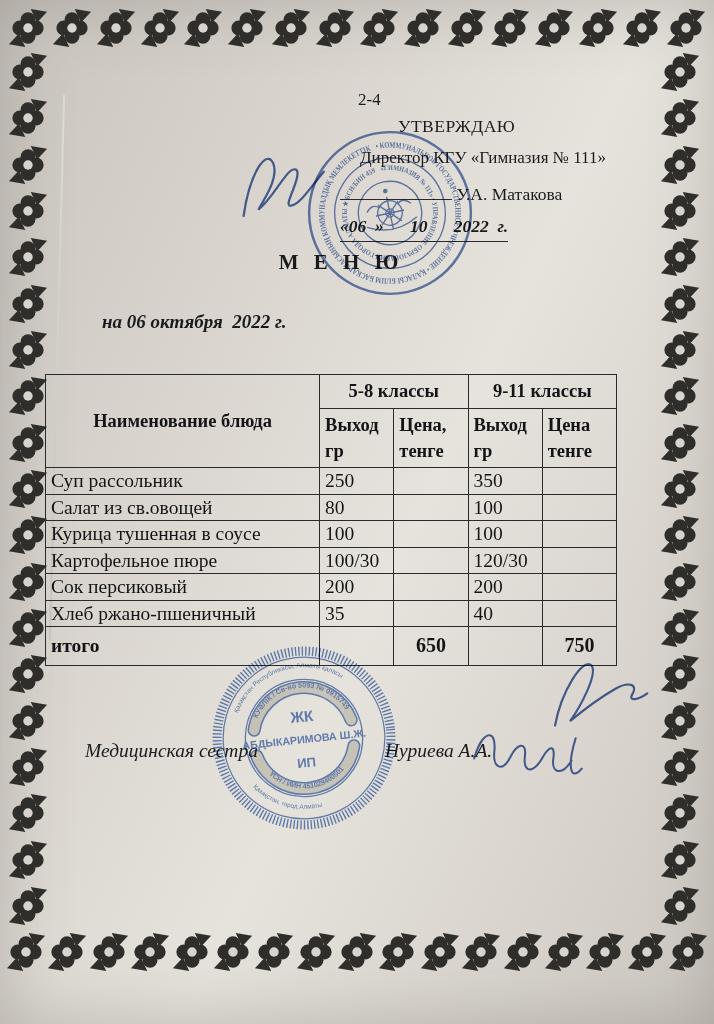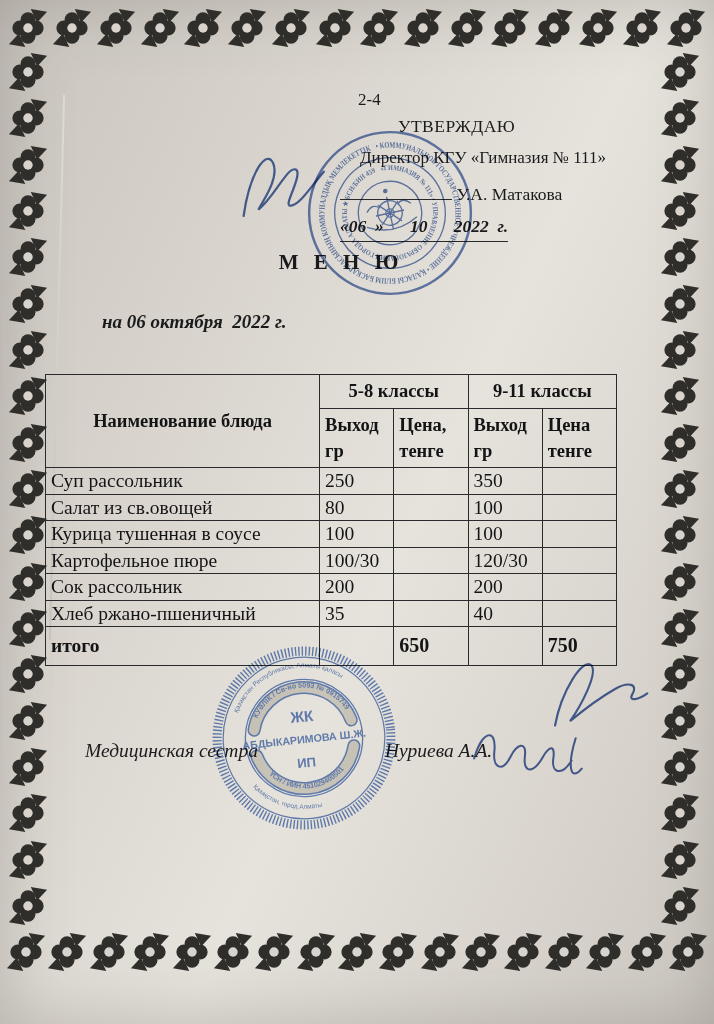--- a/index.html
+++ b/index.html
@@ -39,21 +39,21 @@
   table.menu{position:absolute;left:45px;top:374px;width:572px;border-collapse:collapse;
     font-size:19.5px;color:#141416;z-index:2;}
   table.menu th,table.menu td{border:1.7px solid #2a2a2c;padding:0 5px;vertical-align:middle;}
   table.menu thead th{font-size:18.5px;font-weight:bold;}
   th.name-col{width:48%;}
   .grp{height:33px;text-align:center;}
   .sub{height:58px;text-align:left;vertical-align:top;padding-top:4px;line-height:26px;width:13%;}
   tbody td{border-top:none;border-bottom:none;line-height:25.5px;}
   tbody td.num{text-align:left;}
   tr.total-row td{border-top:1.7px solid #2a2a2c;height:38px;font-weight:bold;}
-  tr.total-row td.num{font-size:20px;}
+  tr.total-row td.num{text-align:center;font-size:20px;}
   
   .sig-row{position:absolute;display:flex;font-style:italic;font-size:19.5px;z-index:2;}
   #sig-row-1{left:88px;top:701px;}
   #sig-row-1 .role{width:284px;}
   #sig-row-2{left:85px;top:740px;}
   #sig-row-2 .role{width:300px;}
   
   .stamp{position:absolute;mix-blend-mode:multiply;z-index:3;}
   #stamp-school{left:303px;top:126px;width:174px;height:174px;opacity:.85;}
   #stamp-ip{left:208px;top:642px;width:192px;height:192px;opacity:.9;}
@@ -386,21 +386,21 @@
         <td class="num"></td>
       </tr>
       <tr>
         <td>Картофельное пюре</td>
         <td class="num">100/30</td>
         <td class="num"></td>
         <td class="num">120/30</td>
         <td class="num"></td>
       </tr>
       <tr>
-        <td>Сок  рассольник</td>
+        <td>Сок  персиковый</td>
         <td class="num">200</td>
         <td class="num"></td>
         <td class="num">200</td>
         <td class="num"></td>
       </tr>
       <tr>
         <td>Хлеб ржано-пшеничный</td>
         <td class="num">35</td>
         <td class="num"></td>
         <td class="num">40</td>

